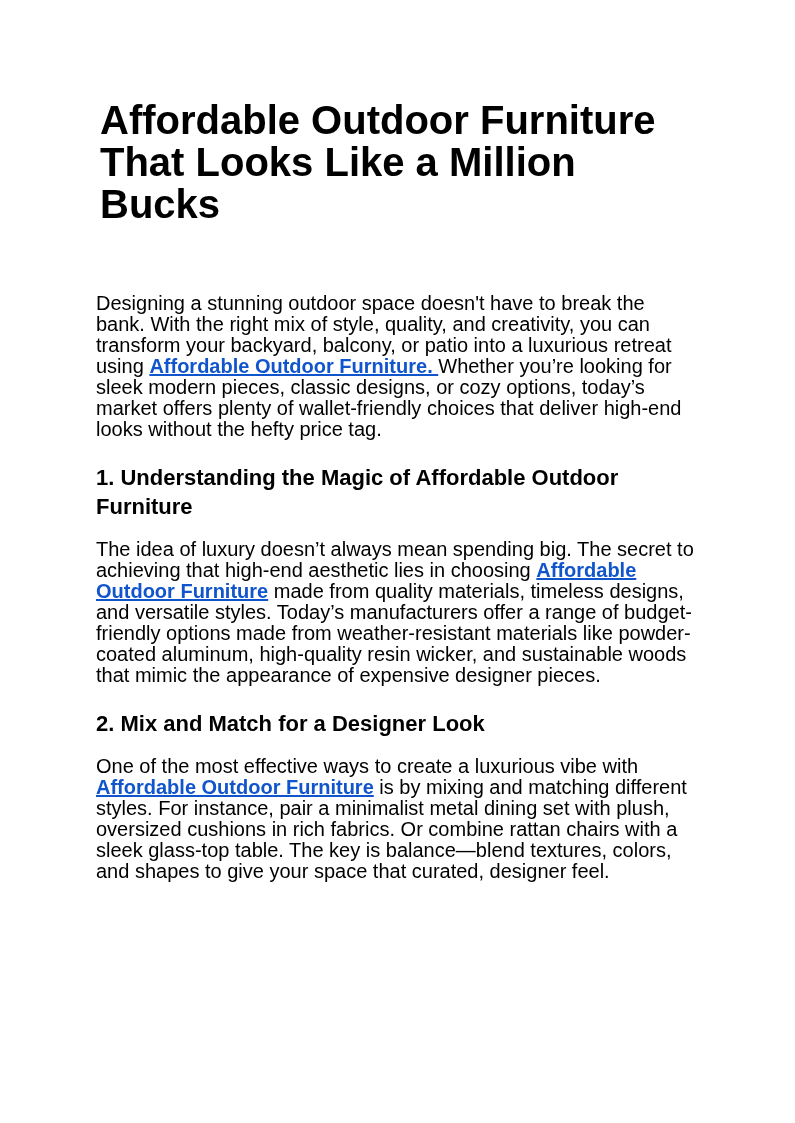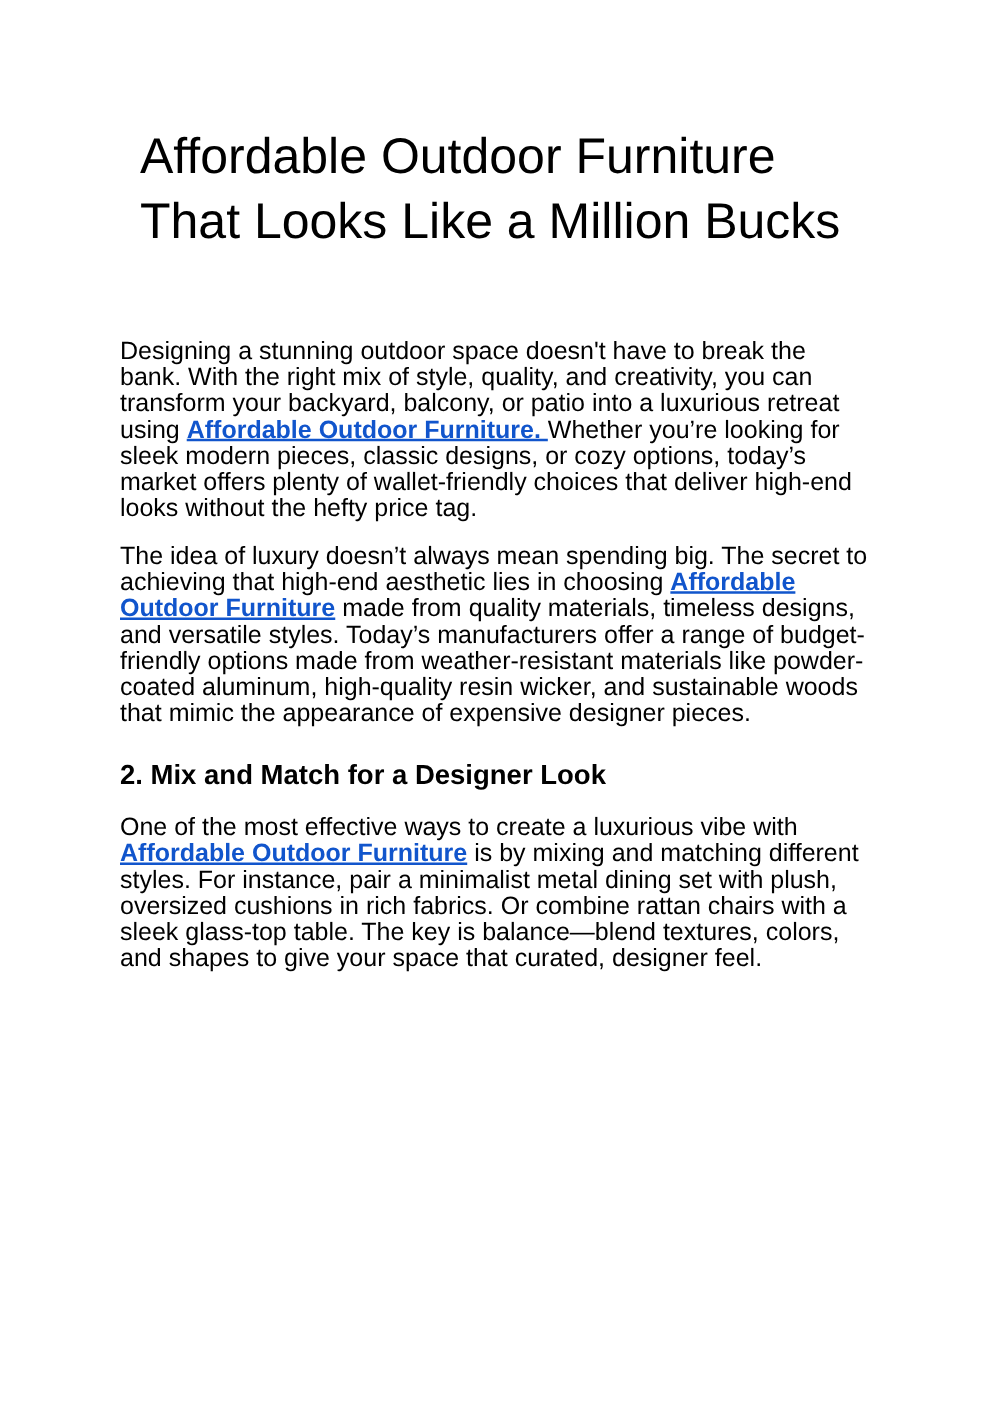--- a/index.html
+++ b/index.html
@@ -14,23 +14,23 @@
     margin: 0 auto;
     background: #ffffff;
     box-sizing: border-box;
     padding: 99px 96px 0 96px;
     font-family: "Liberation Sans", "DejaVu Sans", sans-serif;
     color: #000000;
     overflow: hidden;
   }
   .doc-title {
     font-size: 40px;
-    font-weight: normal;
-    line-height: 52px;
-    margin: 0 0 68px 16px;
+    font-weight: bold;
+    line-height: 42px;
+    margin: 0 0 68px 4px;
     color: #000000;
   }
   .doc-heading {
     font-size: 22px;
     font-weight: bold;
     line-height: 29px;
     margin: 23px 0 18px 0;
     color: #000000;
   }
   .doc-paragraph {
@@ -48,20 +48,21 @@
 </head>
 <body>
 
 <div class="page">
 
   <h1 class="doc-title">Affordable Outdoor Furniture That Looks Like a Million Bucks</h1>
 
   <p class="doc-paragraph"><span>Designing a stunning outdoor space doesn't have to break the bank. With the right mix of style, quality, and creativity, you can transform your backyard, balcony, or patio into a luxurious retreat using </span><a href="#" class="doc-link">Affordable Outdoor Furniture. </a><span>Whether you’re looking for sleek modern pieces, classic designs, or cozy options, today’s market offers plenty of wallet-friendly choices that deliver high-end looks without the hefty price tag.</span></p>
 
 
+  <h2 class="doc-heading">1. Understanding the Magic of Affordable Outdoor Furniture</h2>
 
   <p class="doc-paragraph"><span>The idea of luxury doesn’t always mean spending big. The secret to achieving that high-end aesthetic lies in choosing </span><a href="#" class="doc-link">Affordable Outdoor Furniture</a><span> made from quality materials, timeless designs, and versatile styles. Today’s manufacturers offer a range of budget-friendly options made from weather-resistant materials like powder-coated aluminum, high-quality resin wicker, and sustainable woods that mimic the appearance of expensive designer pieces.</span></p>
 
   <h2 class="doc-heading">2. Mix and Match for a Designer Look</h2>
 
   <p class="doc-paragraph"><span>One of the most effective ways to create a luxurious vibe with</span><a href="#" class="doc-link"> Affordable Outdoor Furniture</a><span> is by mixing and matching different styles. For instance, pair a minimalist metal dining set with plush, oversized cushions in rich fabrics. Or combine rattan chairs with a sleek glass-top table. The key is balance—blend textures, colors, and shapes to give your space that curated, designer feel.</span></p>
 
 
 
 </div>

